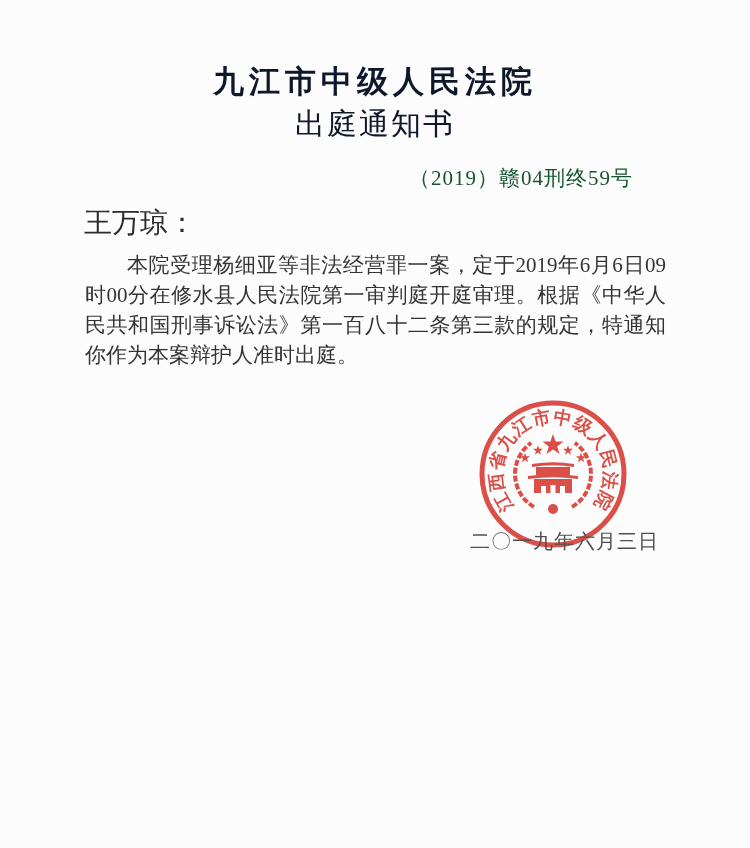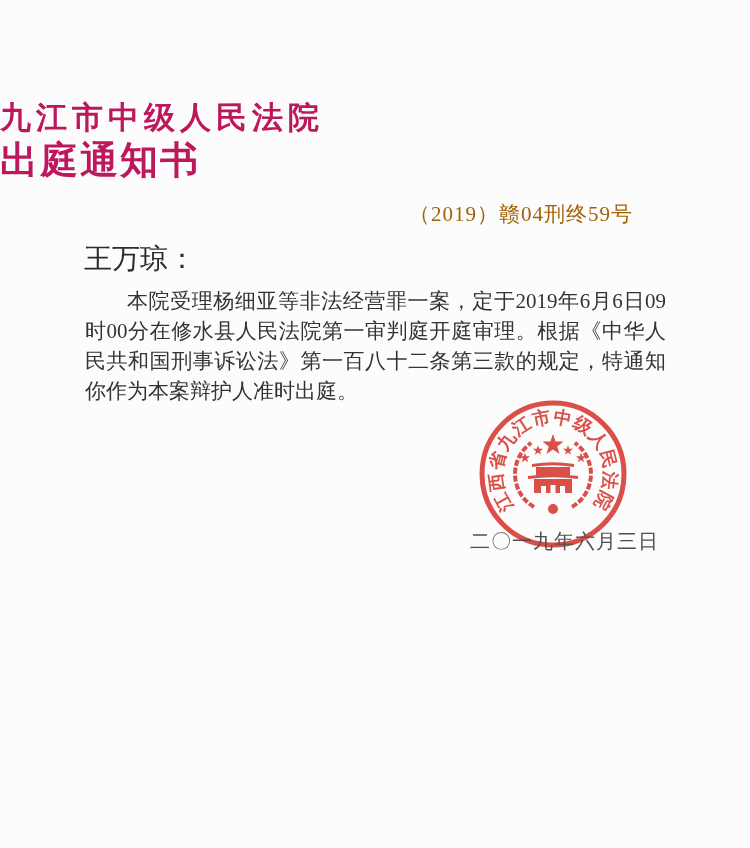--- a/index.html
+++ b/index.html
@@ -4,33 +4,33 @@
 <style>
   html,body{margin:0;padding:0;}
   .page{
     position:relative;
     width:750px;height:848px;
     background:#fcfcfc;
     font-family:"Liberation Serif","DejaVu Serif",serif;
     color:#2e2e2e;
     overflow:hidden;
   }
-  .title-block{padding-top:96px;color:#be185d;}
+  .title-block{padding-top:60px;text-align:center;color:#0f172a;}
   .court-name{
     font-size:31px;font-weight:bold;letter-spacing:5px;line-height:44px;margin:0;
   }
   .doc-title{
-    font-size:38px;font-weight:bold;letter-spacing:2px;line-height:40px;margin:0;
+    font-size:30px;font-weight:normal;letter-spacing:2px;line-height:40px;margin:0;
   }
   .case-number{
     margin-top:20px;
     text-align:right;
     padding-right:117px;
     font-size:21px;
-    color:#a16207;
+    color:#14532d;
     letter-spacing:1px;
   }
   .addressee{
     margin-top:12px;
     margin-left:84px;
     font-size:28px;
     color:#2b2b2b;
   }
   .notice-body{
     margin:8px 84px 16px 85px;

